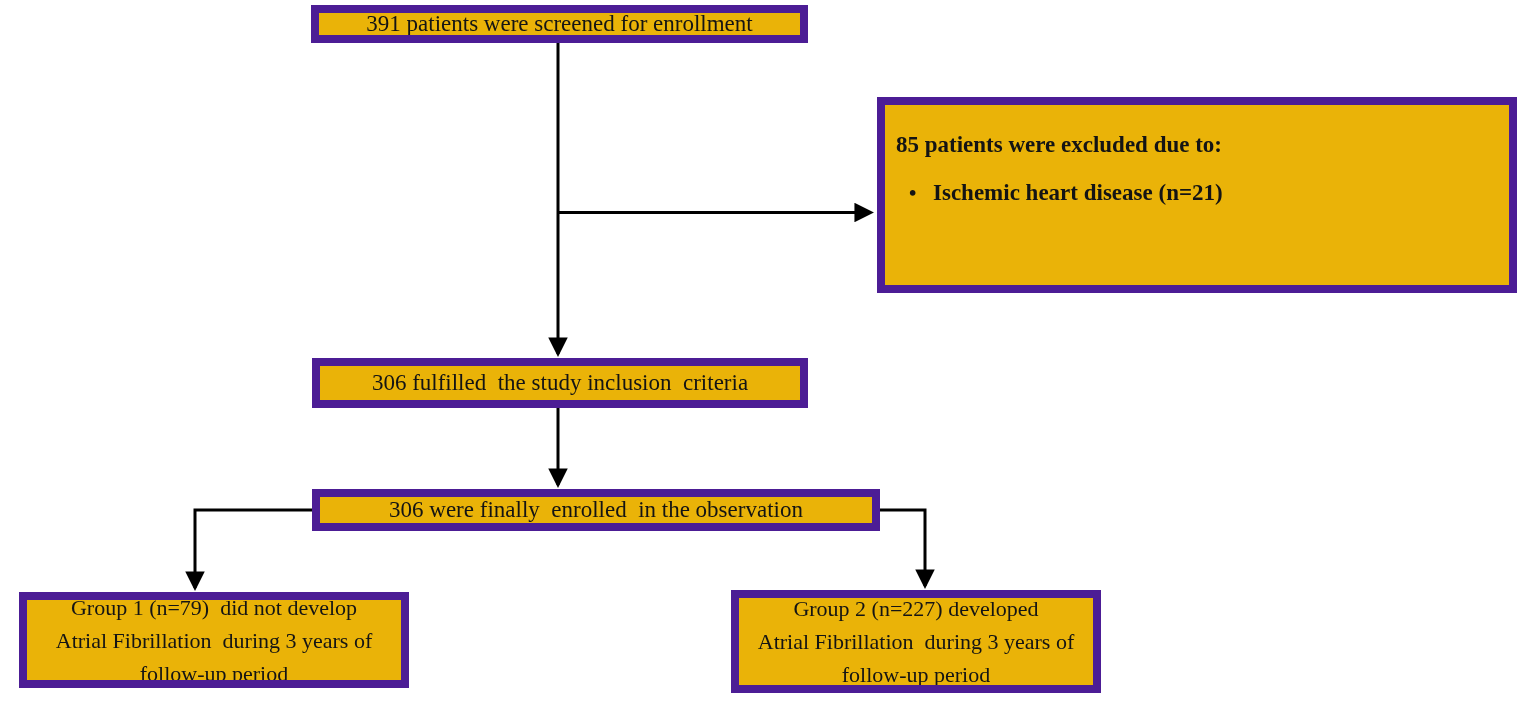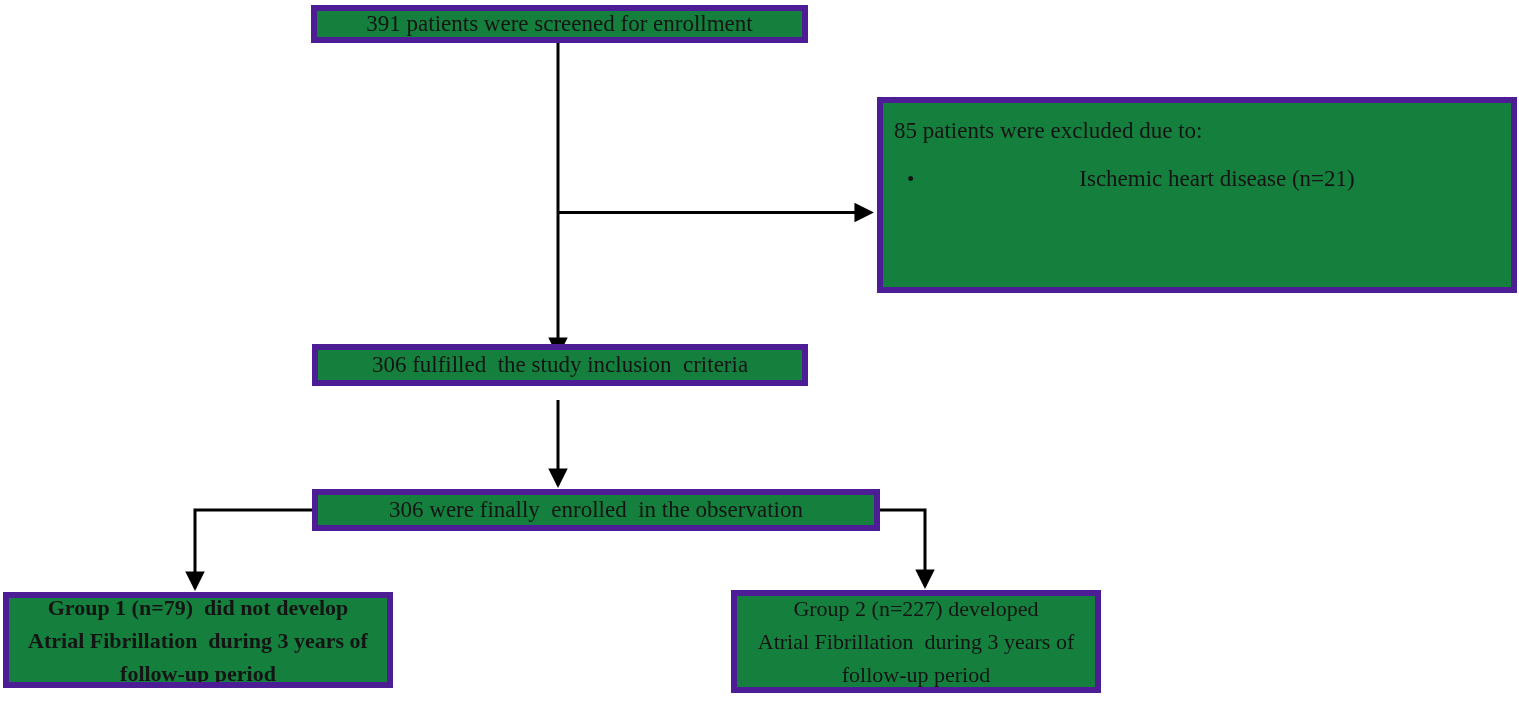--- a/index.html
+++ b/index.html
@@ -8,55 +8,55 @@
     width: 1519px;
     height: 704px;
     background: #ffffff;
     font-family: "Liberation Serif", "DejaVu Serif", serif;
     color: #141414;
     overflow: hidden;
   }
   .fbox {
     position: absolute;
     box-sizing: border-box;
-    border: 6px solid #4c1d95;
-    background: #15803d;
+    border: 8px solid #4c1d95;
+    background: #eab308;
     display: flex;
     align-items: center;
     justify-content: center;
     text-align: center;
     font-size: 23px;
     white-space: pre;
     overflow: hidden;
   }
   .multi {
     white-space: pre;
     line-height: 33px;
     font-size: 22px;
   }
   #box-screened  { left: 311px; top: 5px;   width: 497px; height: 38px; }
-  #box-fulfilled { left: 312px; top: 344px; width: 496px; height: 42px; }
+  #box-fulfilled { left: 312px; top: 358px; width: 496px; height: 50px; }
   #box-enrolled  { left: 312px; top: 489px; width: 568px; height: 42px; }
-  #box-group1    { left: 3px;   top: 592px; width: 390px; height: 96px; font-weight: bold; }
+  #box-group1    { left: 19px;   top: 592px; width: 390px; height: 96px; }
   #box-group2    { left: 731px; top: 590px; width: 370px; height: 103px; }
   #box-excluded  {
     left: 877px; top: 97px; width: 640px; height: 196px;
     display: block; text-align: left; white-space: normal;
   }
-  .excluded-inner { padding: 14px 8px 0 11px; }
+  .excluded-inner { padding: 26px 8px 0 11px; font-weight: bold; }
   .excluded-header { line-height: 28px; margin: 0 0 20px 0; white-space: pre; }
   .excluded-list { list-style: none; margin: 0; padding: 0; }
   .excluded-list li {
     position: relative;
     padding-left: 37px;
     line-height: 28px;
     margin-top: 17px;
     white-space: pre;
   }
-  .excluded-list li:first-child { margin-top: 2px; text-align: center; }
+  .excluded-list li:first-child { margin-top: 2px; }
   .excluded-list li::before {
     content: "\2022";
     position: absolute;
     left: 13px;
     top: 0;
     font-size: 21px;
   }
   .connectors {
     position: absolute;
     left: 0; top: 0;

